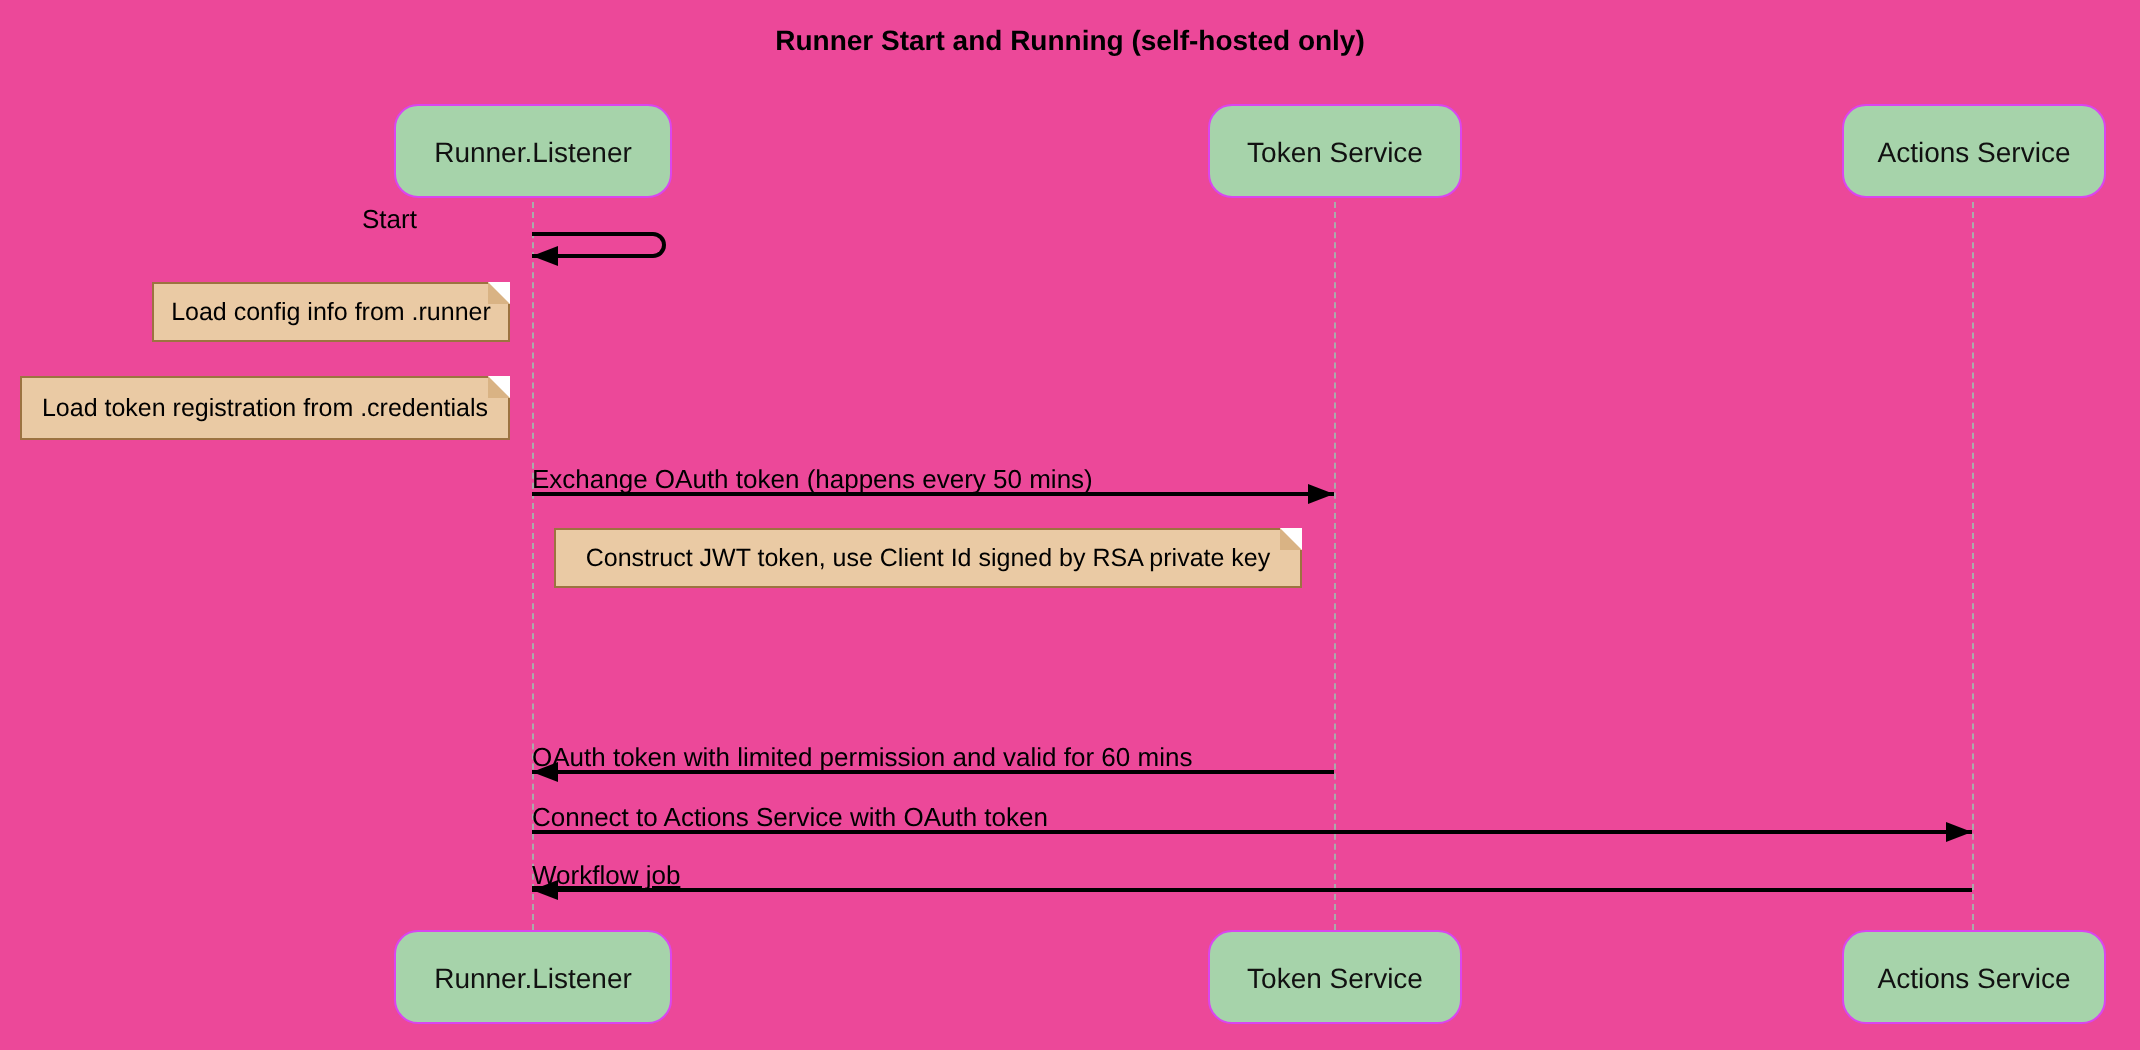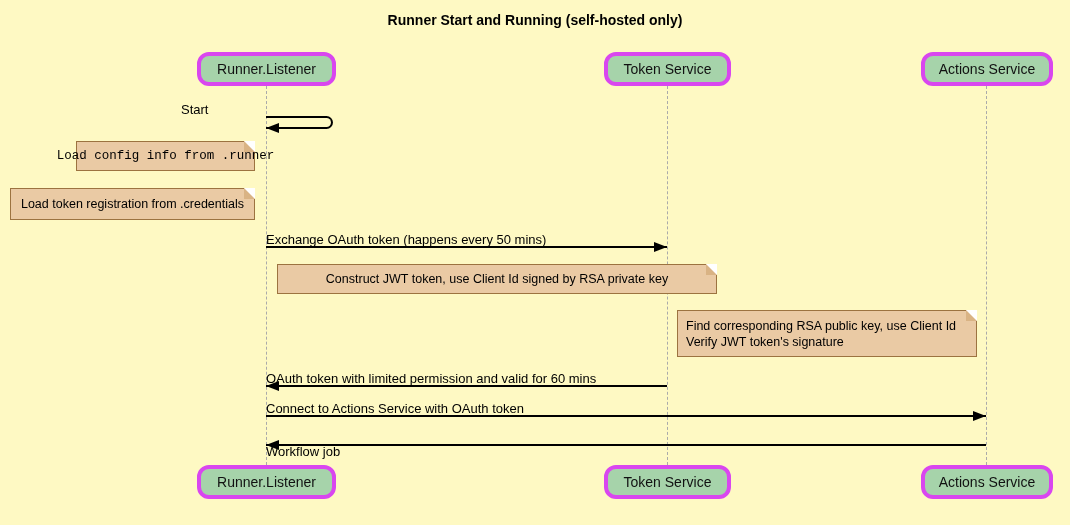--- a/index.html
+++ b/index.html
@@ -1,30 +1,30 @@
 <!DOCTYPE html>
 <html><head>
 <meta charset="utf-8">
 <style>
   html,body{margin:0;padding:0;background:#fff;}
   .diagram{
-    position:relative;width:1070px;height:525px;background:#fef9c3;overflow:hidden;
+    position:relative;width:1070px;height:525px;background:#ec4899;overflow:hidden;
     font-family:"Liberation Sans",sans-serif;color:#000;
   }
   .title{
     position:absolute;left:0;top:12px;width:1070px;text-align:center;
     font-size:14px;font-weight:bold;
   }
   .lifeline{
     position:absolute;top:86px;height:379px;width:0;
     border-left:1px dashed #aaa;
   }
   .participant{
-    position:absolute;height:34px;box-sizing:border-box;
-    background:#a6d3aa;border:4px solid #d946ef;border-radius:12px;
+    position:absolute;height:47px;box-sizing:border-box;
+    background:#a6d3aa;border:1px solid #d946ef;border-radius:12px;
     display:flex;align-items:center;justify-content:center;
     font-size:14px;color:#111;
   }
   .note{
     position:absolute;box-sizing:border-box;
     background:#eacaa4;border:1px solid #9c7340;
     font-size:12.5px;line-height:16px;
     display:flex;flex-direction:column;justify-content:center;
     padding:3px 8px;white-space:nowrap;
   }
@@ -68,50 +68,46 @@
   <div class="lifeline" style="left:986px;"></div>
 
   <div class="participant" style="left:197px;top:52px;width:139px;">Runner.Listener</div>
   <div class="participant" style="left:604px;top:52px;width:127px;">Token Service</div>
   <div class="participant" style="left:921px;top:52px;width:132px;">Actions Service</div>
 
   <div class="msg-label right-align" style="left:181px;top:103px;width:80px;">Start</div>
   <div class="self-loop" style="left:266px;top:116px;width:67px;height:13px;"></div>
   <div class="arrow-left" style="left:266px;top:123px;"></div>
 
-  <div class="note center" style="left:76px;top:141px;width:179px;height:30px;font-family:Liberation Mono, monospace;">
+  <div class="note center" style="left:76px;top:141px;width:179px;height:30px;">
     <span>Load config info from .runner</span>
   </div>
 
   <div class="note center" style="left:10px;top:188px;width:245px;height:32px;">
     <span>Load token registration from .credentials</span>
   </div>
 
   <div class="msg-label" style="left:266px;top:233px;width:401px;">Exchange OAuth token (happens every 50 mins)</div>
   <div class="msg-line" style="left:266px;top:246px;width:401px;"></div>
   <div class="arrow-right" style="left:654px;top:242px;"></div>
 
-  <div class="note center" style="left:277px;top:264px;width:440px;height:30px;">
+  <div class="note center" style="left:277px;top:264px;width:374px;height:30px;">
     <span>Construct JWT token, use Client Id signed by RSA private key</span>
   </div>
 
-  <div class="note left" style="left:677px;top:310px;width:300px;height:47px;">
-    <span>Find corresponding RSA public key, use Client Id</span>
-    <span>Verify JWT token's signature</span>
-  </div>
 
   <div class="msg-label" style="left:266px;top:372px;width:401px;">OAuth token with limited permission and valid for 60 mins</div>
   <div class="msg-line" style="left:266px;top:385px;width:401px;"></div>
   <div class="arrow-left" style="left:266px;top:381px;"></div>
 
   <div class="msg-label" style="left:266px;top:402px;width:720px;">Connect to Actions Service with OAuth token</div>
   <div class="msg-line" style="left:266px;top:415px;width:720px;"></div>
   <div class="arrow-right" style="left:973px;top:411px;"></div>
 
-  <div class="msg-label" style="left:266px;top:445px;width:720px;">Workflow job</div>
+  <div class="msg-label" style="left:266px;top:431px;width:720px;text-decoration:underline;">Workflow job</div>
   <div class="msg-line" style="left:266px;top:444px;width:720px;"></div>
   <div class="arrow-left" style="left:266px;top:440px;"></div>
 
   <div class="participant" style="left:197px;top:465px;width:139px;">Runner.Listener</div>
   <div class="participant" style="left:604px;top:465px;width:127px;">Token Service</div>
   <div class="participant" style="left:921px;top:465px;width:132px;">Actions Service</div>
 
 </div>
 
 </body></html>

